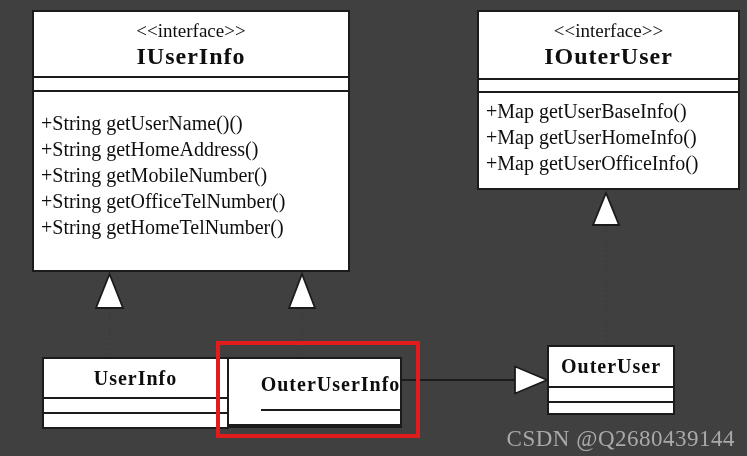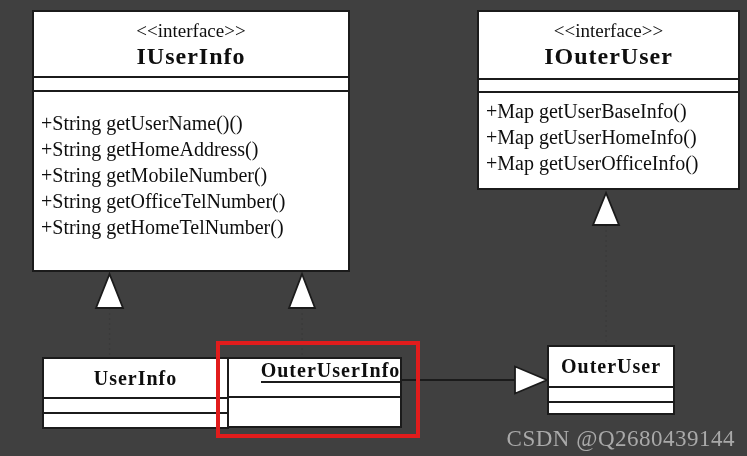--- a/index.html
+++ b/index.html
@@ -146,21 +146,21 @@
     </div>
   </div>
 
   <div class="uml-box" style="left:18px; top:357px; width:187px; height:72px;margin-left:24px;">
     <div class="name-comp" style="height:40px;">UserInfo</div>
     <div class="empty-comp" style="height:15px;"></div>
     <div></div>
   </div>
 
   <div class="uml-box" style="left:227px; top:357px; width:175px; height:71px;">
-    <div class="name-comp" style="height:24px;margin-left:32px;">OuterUserInfo</div>
+    <div class="name-comp" style="height:52px;margin-left:32px;">OuterUserInfo</div>
     <div class="empty-comp" style="height:15px;"></div>
     <div></div>
   </div>
 
   <div class="uml-box" style="left:547px; top:345px; width:128px; height:70px;text-align:right;">
     <div class="name-comp" style="height:41px;">OuterUser</div>
     <div class="empty-comp" style="height:15px;"></div>
     <div></div>
   </div>
 

